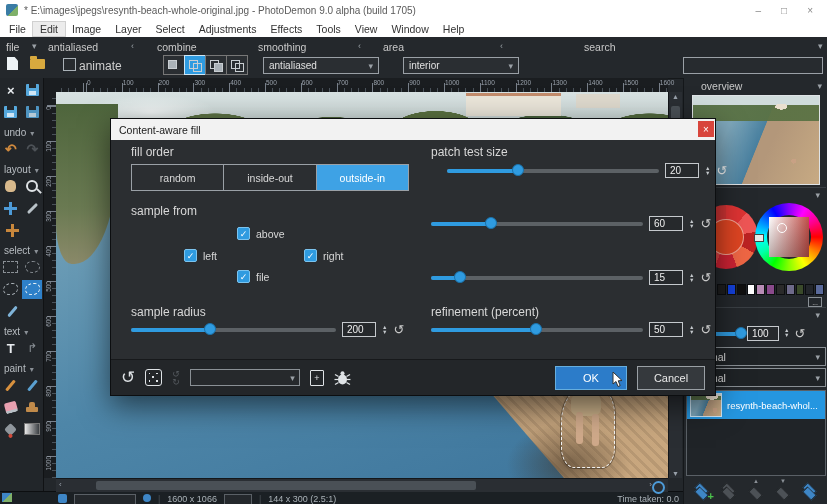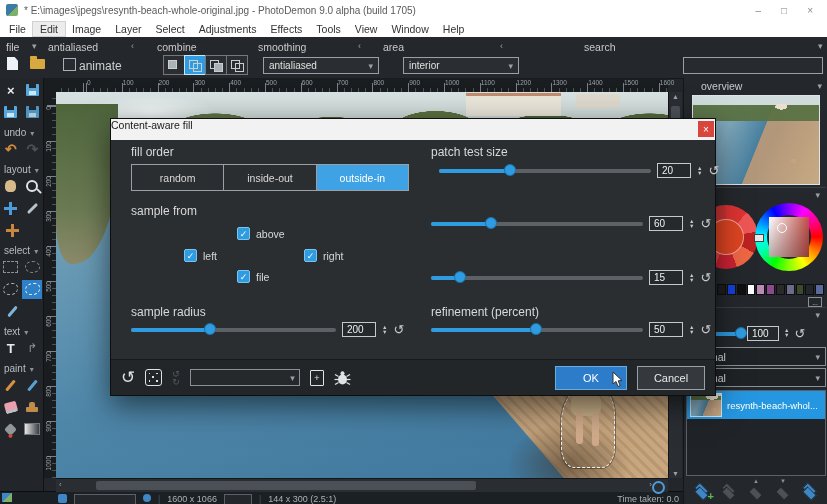--- a/index.html
+++ b/index.html
@@ -144,21 +144,21 @@
   .layerrow{display:flex;align-items:center;gap:5px;height:26px;background:#2596e0;color:#fff;font-size:9.5px;padding:1px 3px}
   .lthumb{position:relative;width:30px;height:22px;border:1px solid #cfe6f5;overflow:hidden;flex:0 0 auto}
   .layerbtns{display:flex;justify-content:space-between;align-items:center;padding:6px 8px 0}
   .lb{position:relative;width:20px;height:17px}
   .di{position:absolute;left:3px;width:13px;height:13px;transform:rotate(45deg) scale(1,.55);border:1px solid #1a1d20;box-sizing:border-box}
   .di.blue{background:#3e86c6}.di.gray{background:#4c5156}
   .lbplus{position:absolute;right:-2px;bottom:-3px;color:#4cc24c;font-size:11px;font-weight:bold}
   .lbarrow{position:absolute;left:7px;top:-4px;font-size:6px;color:#8a9096}
   
   .dialog{position:absolute;left:110px;top:118px;width:604px;height:276px;background:#2b2e31;border:1px solid #0c0e10;box-shadow:0 10px 28px rgba(0,0,0,.55);z-index:50}
-  .dtitle{position:relative;height:21px;background:#f2f2f2;color:#1a1a1a;font-size:10.5px;display:flex;align-items:flex-start;}
+  .dtitle{position:relative;height:21px;background:#f2f2f2;color:#1a1a1a;font-size:10.5px;display:flex;align-items:center;padding-left:8px}
   .dclose{position:absolute;right:1px;top:2px;width:16px;height:16px;background:#d8453c;color:#fff;font-size:10px;display:flex;align-items:center;justify-content:center}
   .dbody{position:absolute;top:21px;left:0;right:0;bottom:36px}
   .dlabel{position:absolute;font-size:12px;color:#d8d8d8}
   .fogroup{position:absolute;left:20px;top:24px;width:278px;height:27px;display:flex;border:1px solid #9aa0a6;box-sizing:border-box}
   .fobtn{flex:1;display:flex;align-items:center;justify-content:center;font-size:10.5px;color:#d8d8d8;border-left:1px solid #9aa0a6}
   .fobtn:first-child{border-left:none}
   .fobtn.sel{background:#3ea2e5;color:#fff}
   .dcheck{position:absolute;display:flex;align-items:center;gap:6px;font-size:10.5px;color:#d8d8d8}
   .dcheck .box{width:13px;height:13px;background:#2f9be0;border-radius:2px;border:1px solid #7cc4ef;display:flex;align-items:center;justify-content:center;color:#fff;font-size:9px;box-sizing:border-box}
   .sliderrow{position:absolute;display:flex;align-items:center;gap:6px}
@@ -610,21 +610,21 @@
         </div>
         <div class="valbox">200</div>
         <div class="stepper">
             <span>▲</span>
             <span>▼</span>
           </div>
         <span class="reseti">↺</span>
       </div>
 
       <span class="dlabel" style="left:320px;top:5px">patch test size</span>
-      <div class="sliderrow" style="left:328px;top:23px">
+      <div class="sliderrow" style="left:336px;top:23px">
         <div class="slider" style="width:212px">
           <div class="strack">
               <div class="sfill" style="width: 34%;"></div>
             </div>
             <div class="sthumb" style="left: calc(34% - 7px);"></div>
         </div>
         <div class="valbox">20</div>
         <div class="stepper">
             <span>▲</span>
             <span>▼</span>

